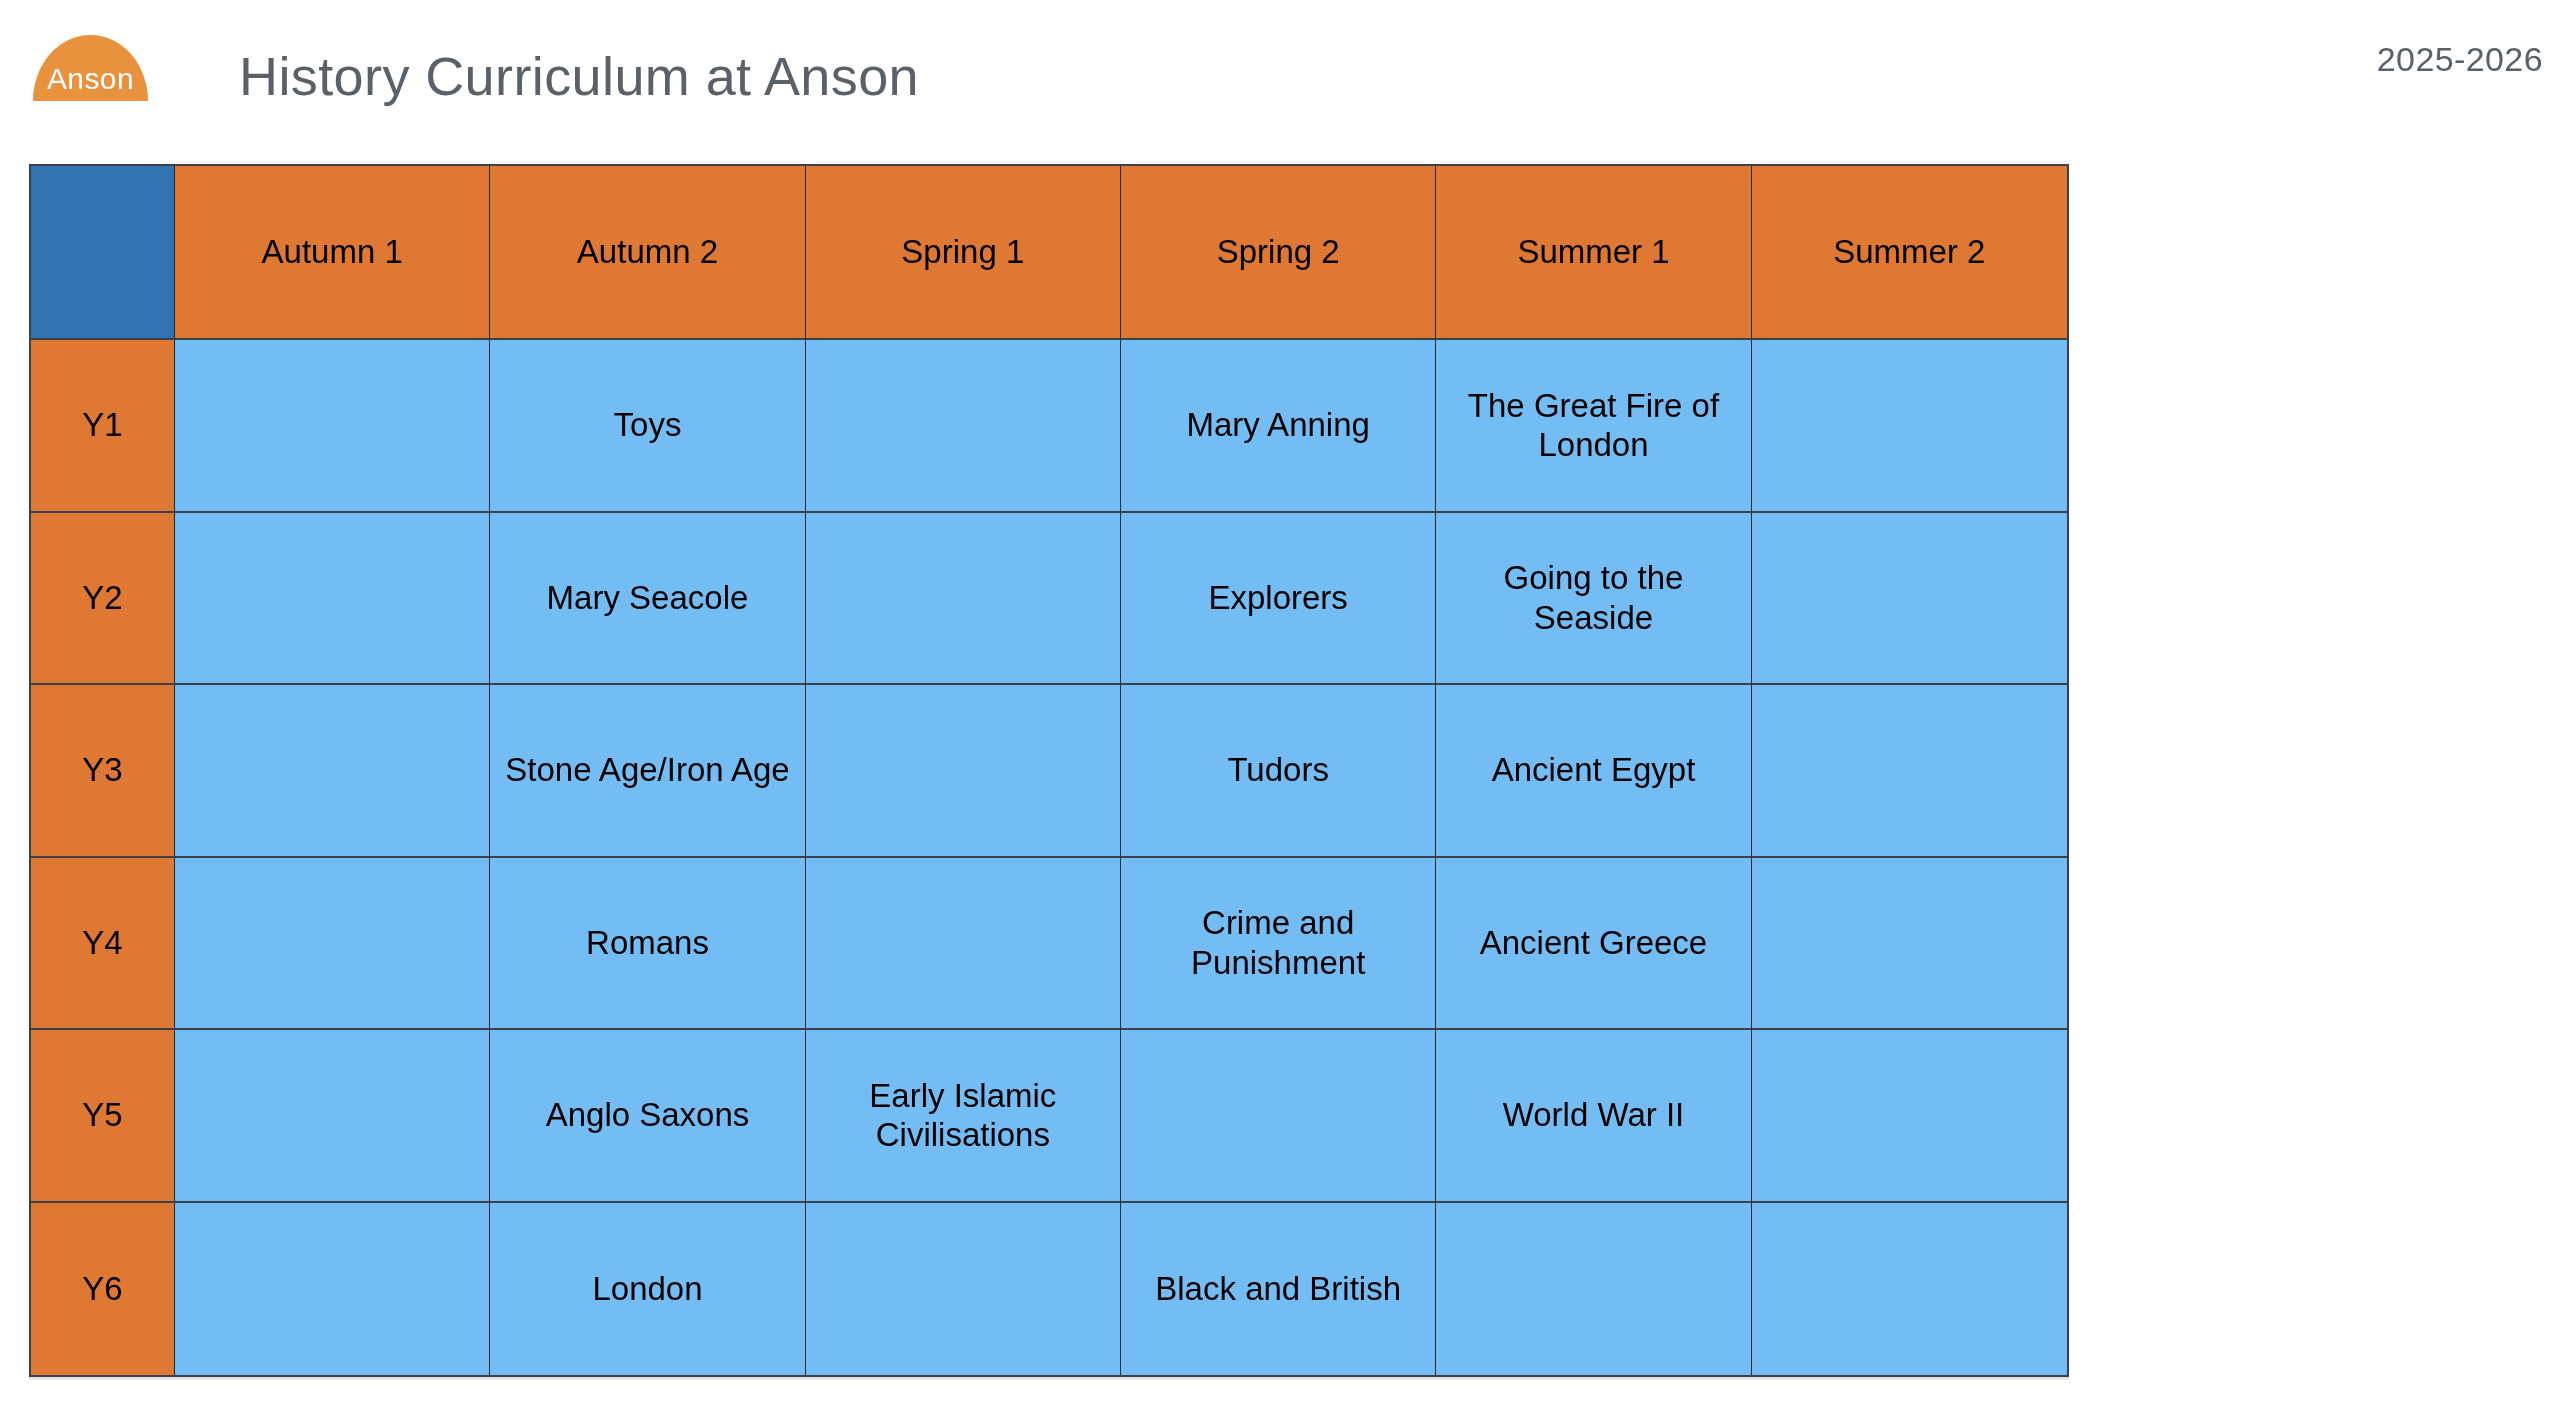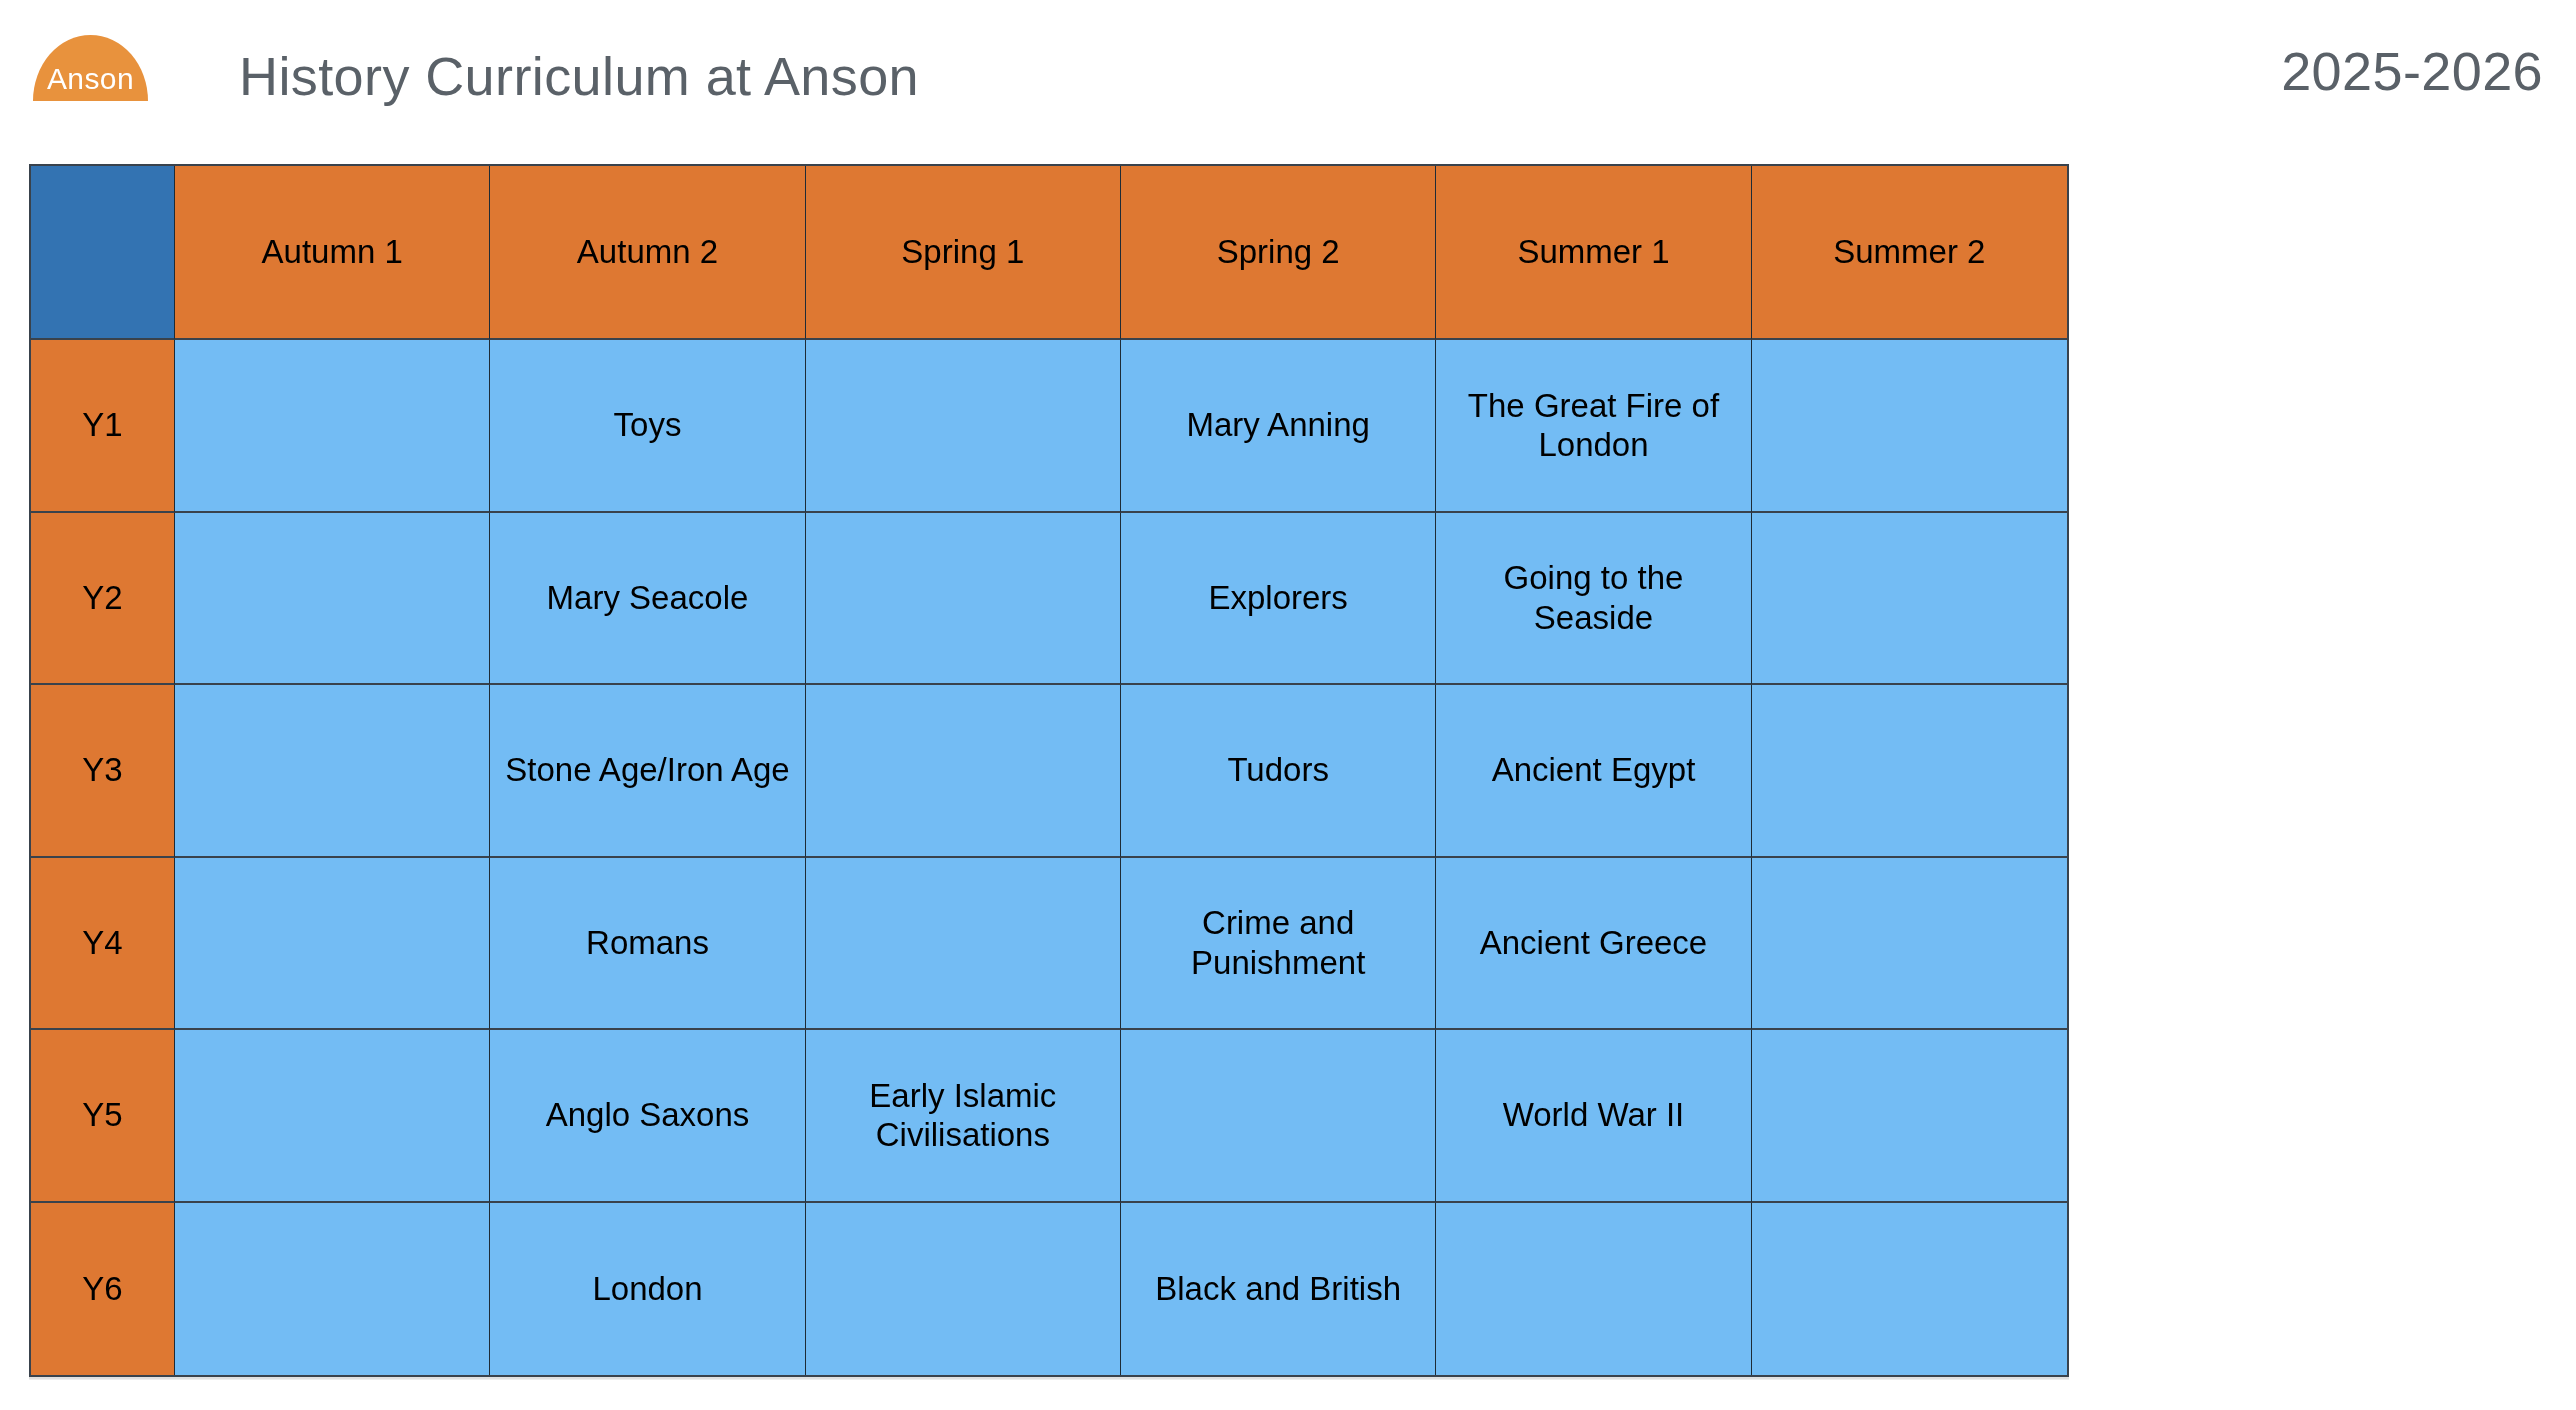--- a/index.html
+++ b/index.html
@@ -47,21 +47,21 @@
     margin:5px;
     font-size:54px;
     font-weight:300;
     color:var(--title-gray);
     letter-spacing:0.4px;
     white-space:nowrap;
   }
   .year{
     position:absolute;
     right:33px; top:40px;
-    font-size:54px;
+    font-size:34px;
     font-weight:300;
     color:var(--title-gray);
     letter-spacing:0.4px;
     white-space:nowrap;
   }
 
   
   .curriculum-table{
     position:absolute;
     left:29px; top:164px;

